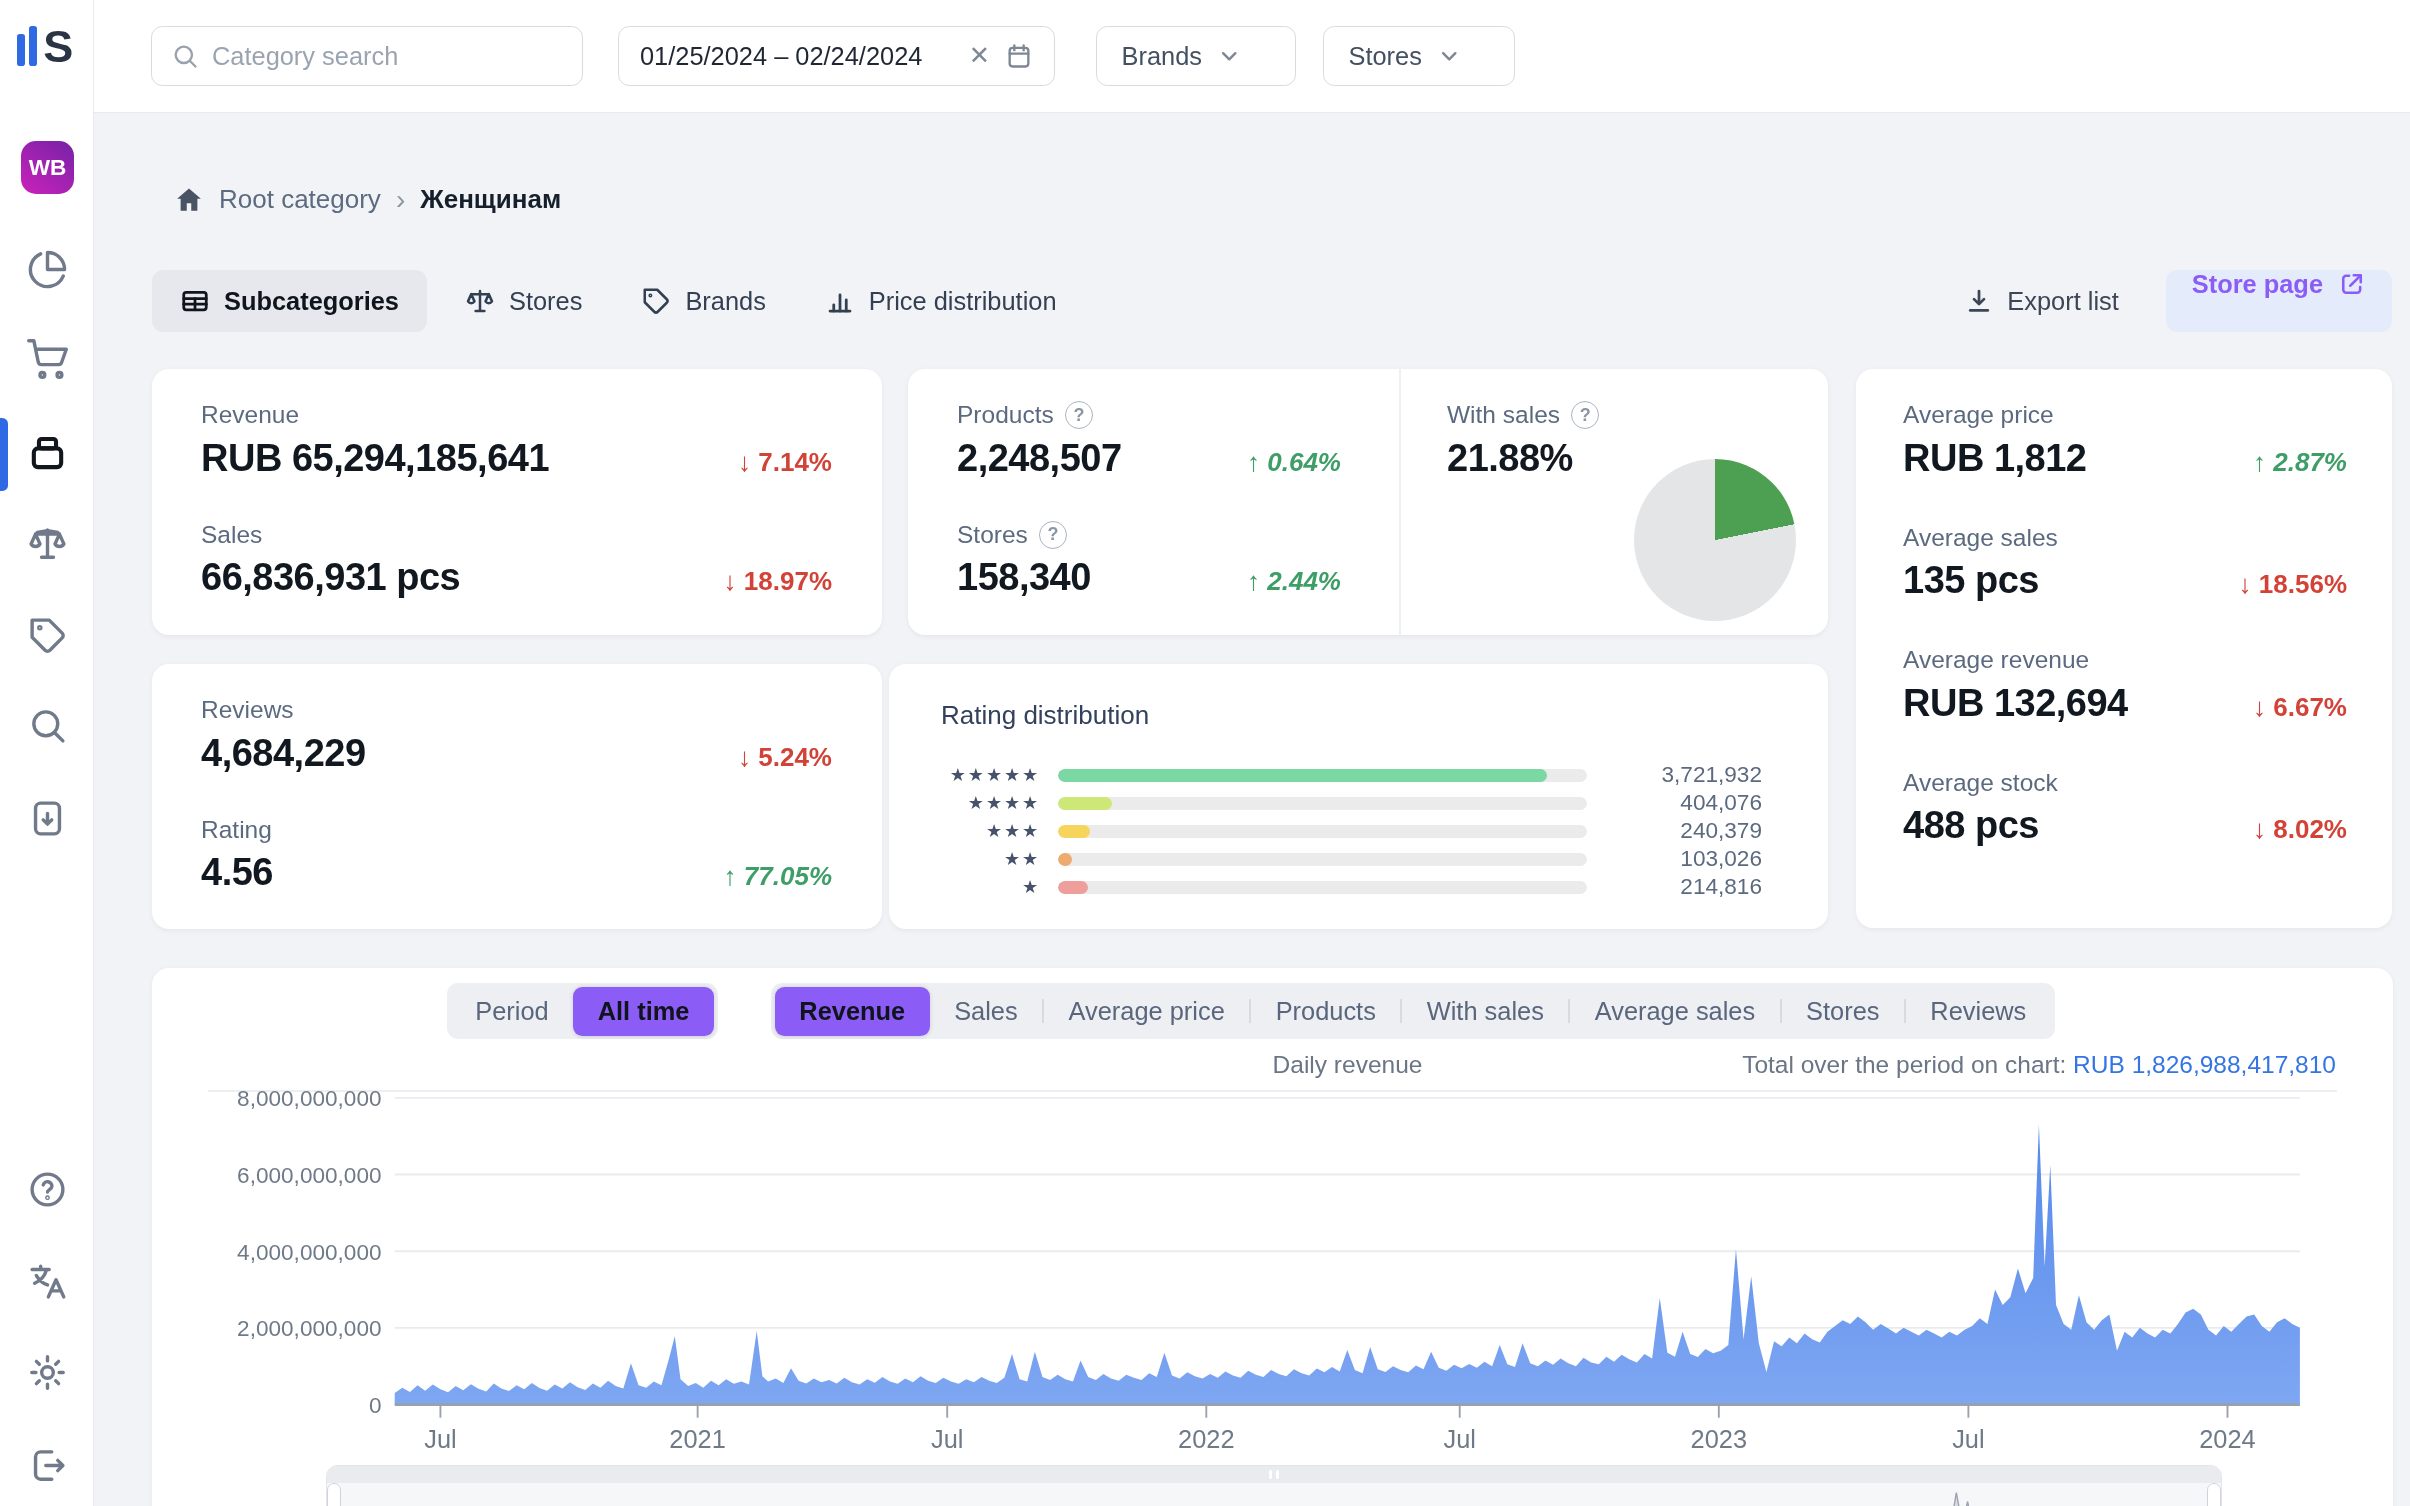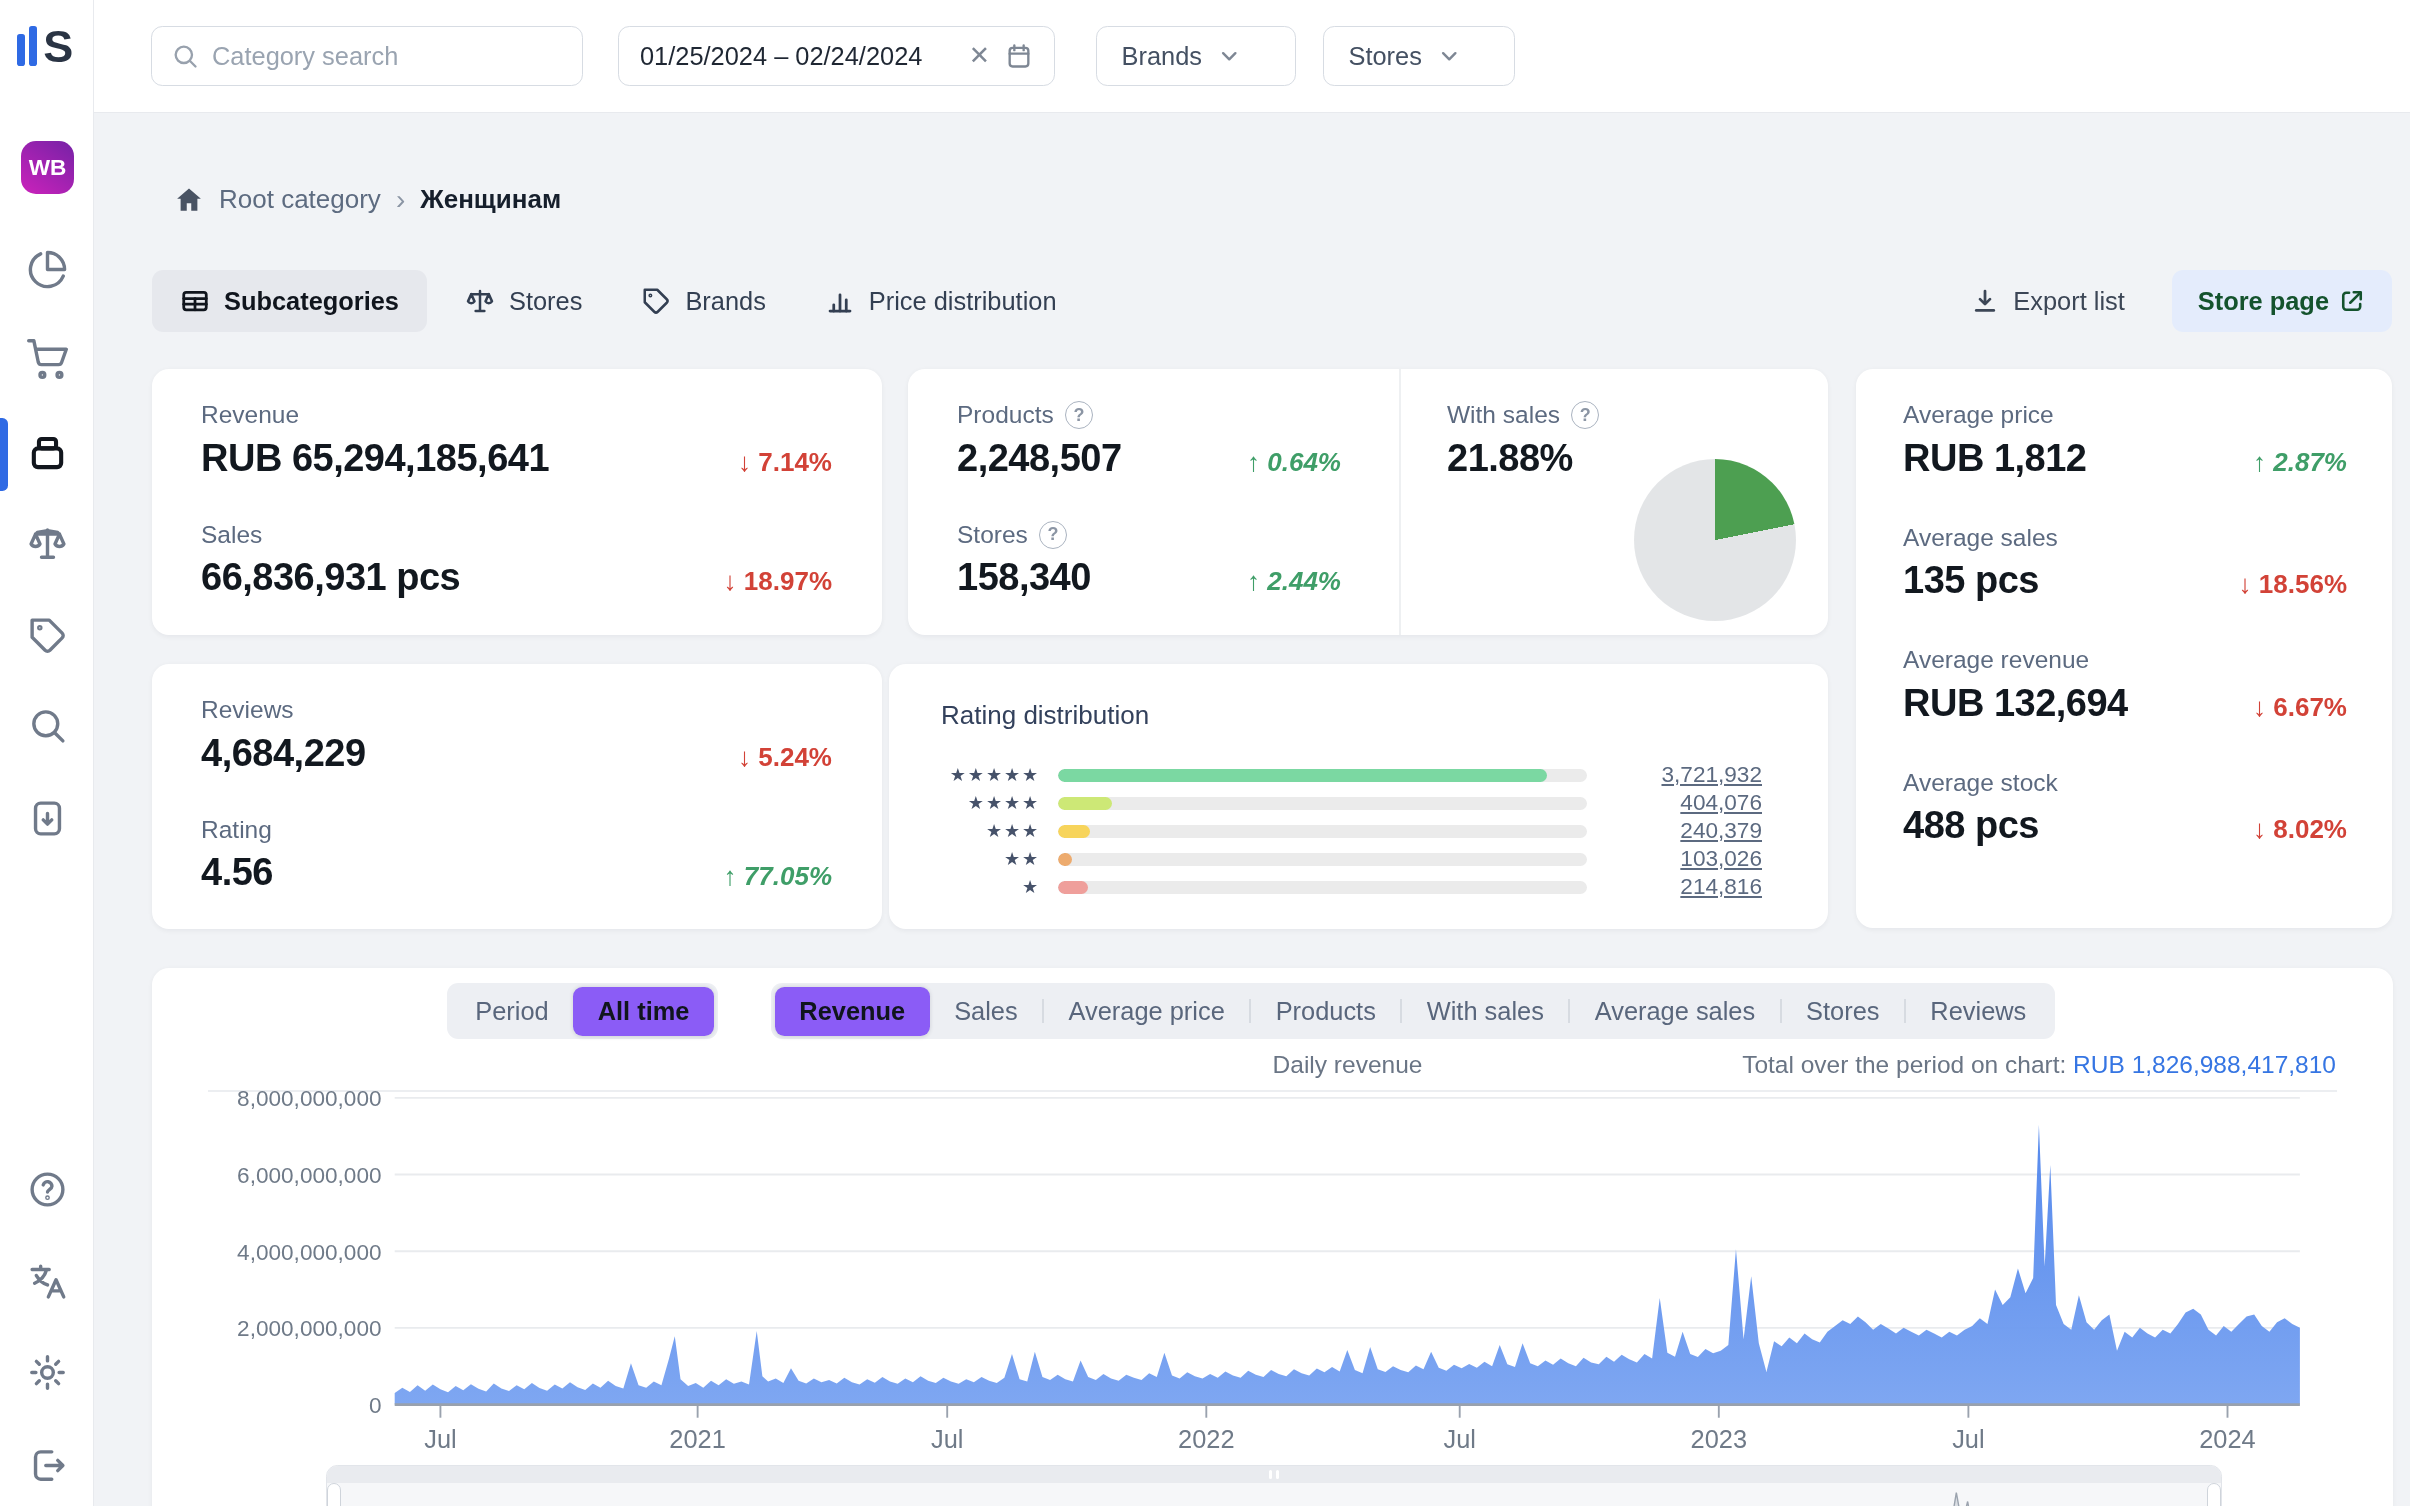--- a/index.html
+++ b/index.html
@@ -39,21 +39,21 @@
   #breadcrumb .sep { font-size:28px; color:#8b95a4; }
   #breadcrumb .cur { font-size:26px; color:#161f2c; font-weight:700; }
 
   
   #navrow { position:absolute; left:152px; right:19px; top:270px; height:62px; display:flex; align-items:center; z-index:2; }
   .nav-tab { display:flex; align-items:center; gap:14px; padding:0 21px; height:62px; border-radius:11.3px; font-size:25.4px; color:#333f52; font-weight:500; cursor:pointer; margin-right:17px; }
   .nav-tab.active { background:#e6e8ed; color:#10151d; font-weight:700; padding:0 28px; }
   .nav-tab svg { width:30px; height:30px; }
   #export-btn { margin-left:auto; display:flex; align-items:center; gap:13px; font-size:25.4px; color:#3c4656; font-weight:500; cursor:pointer; margin-right:47px; }
   #export-btn svg { width:30px; height:30px; }
-  #storepage-btn { display:flex; align-items:center; gap:9px; height:62px; padding:0 26px; background:#e4ecfc; border-radius:11.3px; font-size:25.4px; color:#14532d; font-weight:700; cursor:pointer; }
+  #storepage-btn { display:flex; align-items:flex-start; gap:15px; height:62px; padding:0 26px; background:#e4ecfc; border-radius:11.3px; font-size:25.4px; color:#8b5cf6; font-weight:700; cursor:pointer; }
   #storepage-btn svg { width:28px; height:28px; }
 
   
   .card { position:absolute; background:#fff; border-radius:17px; box-shadow:0 1.9px 5.6px rgba(16,24,40,.05); }
   #card-rev  { left:152px; top:369px; width:730px; height:266px; padding:32px 50px 0 49px; }
   #card-prod { left:908px; top:369px; width:920px; height:266px; }
   #card-avg  { left:1856px; top:369px; width:536px; height:559px; padding:32px 45px 0 47px; }
   #card-reviews { left:152px; top:664px; width:730px; height:265px; padding:32px 50px 0 49px; }
   #card-ratingdist { left:889px; top:664px; width:939px; height:265px; padding:36px 66px 4px 52px; }
   #card-chart { left:152px; top:968px; width:2241px; height:603px; }
@@ -73,21 +73,21 @@
   #ws-half { position:absolute; left:492px; top:0; right:0; height:266px; padding:32px 38px 0 47px; }
   #pie { position:absolute; right:32px; top:90px; width:162px; height:162px; border-radius:50%; }
 
   
   #rd-title { font-size:26px; color:#33415c; font-weight:500; }
   #rating-rows { margin-top:30px; }
   .rd-row { display:grid; grid-template-columns:99px 529px 1fr; column-gap:18px; align-items:center; height:28px; }
   .rd-stars { text-align:right; font-size:18px; letter-spacing:1.9px; color:#46526a; line-height:1; }
   .rd-track { height:13px; border-radius:6.6px; background:#ebebeb; overflow:hidden; }
   .rd-fill { height:100%; border-radius:6.6px; }
-  .rd-val { text-align:right; font-size:22.6px; color:#5c6a80;text-decoration:underline; }
+  .rd-val { text-align:right; font-size:22.6px; color:#5c6a80; }
 
   
   .seg-wrap { position:absolute; top:15px; background:#edeff3; border-radius:11.3px; height:56px; display:flex; align-items:center; padding:0 3.8px; }
   #period-toggle { left:295px; }
   #metric-tabs { left:619px; }
   .seg-item { padding:0 24.5px; font-size:25.4px; color:#59667c; font-weight:500; height:49px; display:flex; align-items:center; border-radius:9.4px; cursor:pointer; white-space:nowrap; }
   .seg-item.active { background:#8b5cf6; color:#10151d; font-weight:700; box-shadow:0 0.9px 4.7px rgba(16,24,40,.14); }
   .seg-div { width:1.9px; height:24.5px; background:#d7dbe1; }
   #chart-subtitle { position:absolute; left:1007px; top:83px; width:377px; text-align:center; font-size:24.5px; color:#6a7585; }
   #chart-total { position:absolute; right:57px; top:83px; font-size:24.5px; color:#6a7585; }

